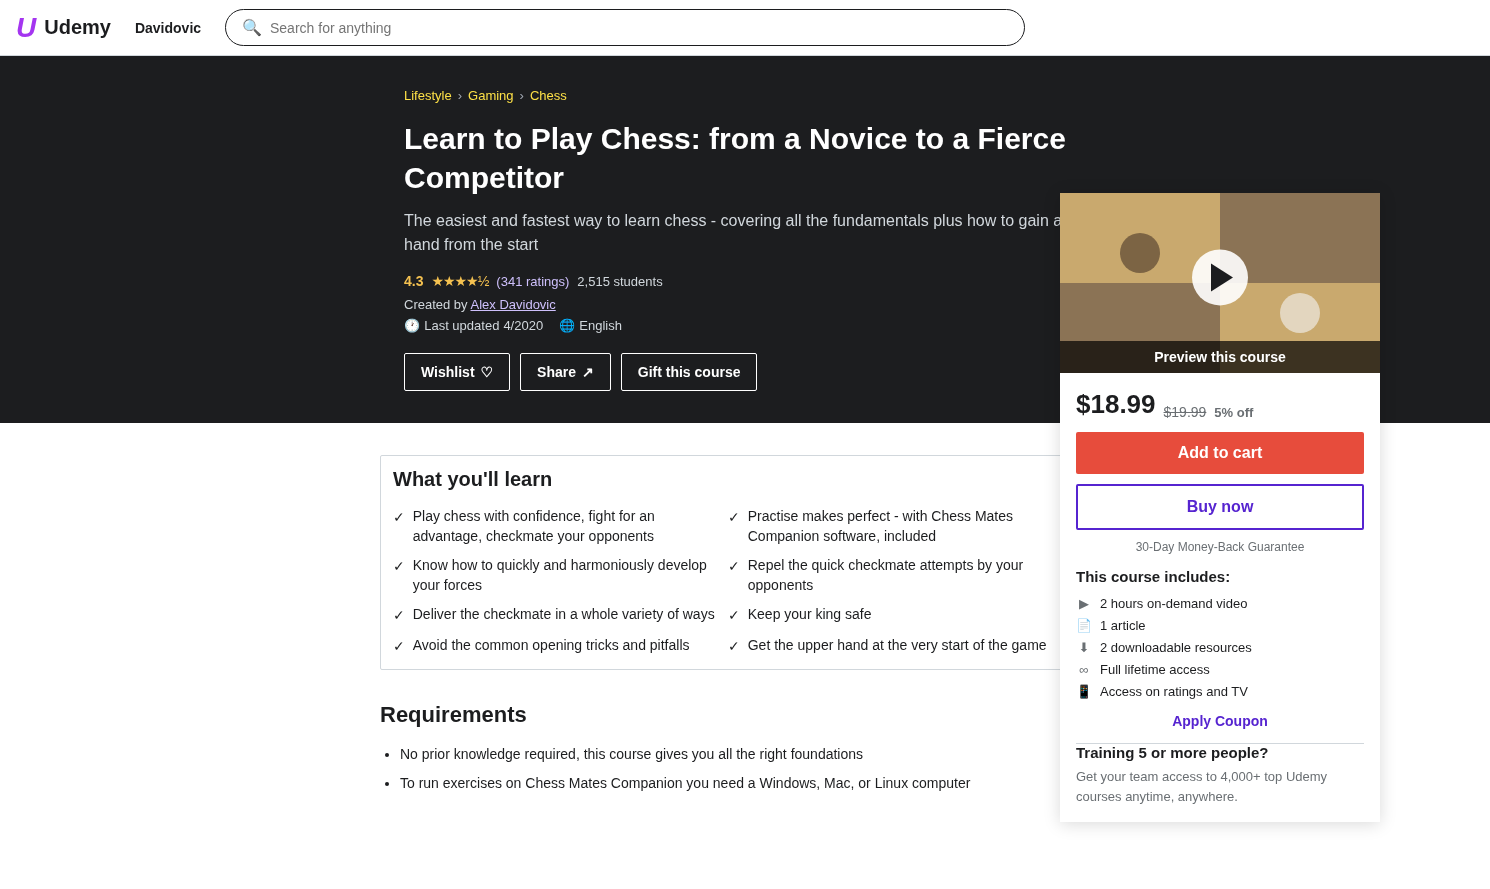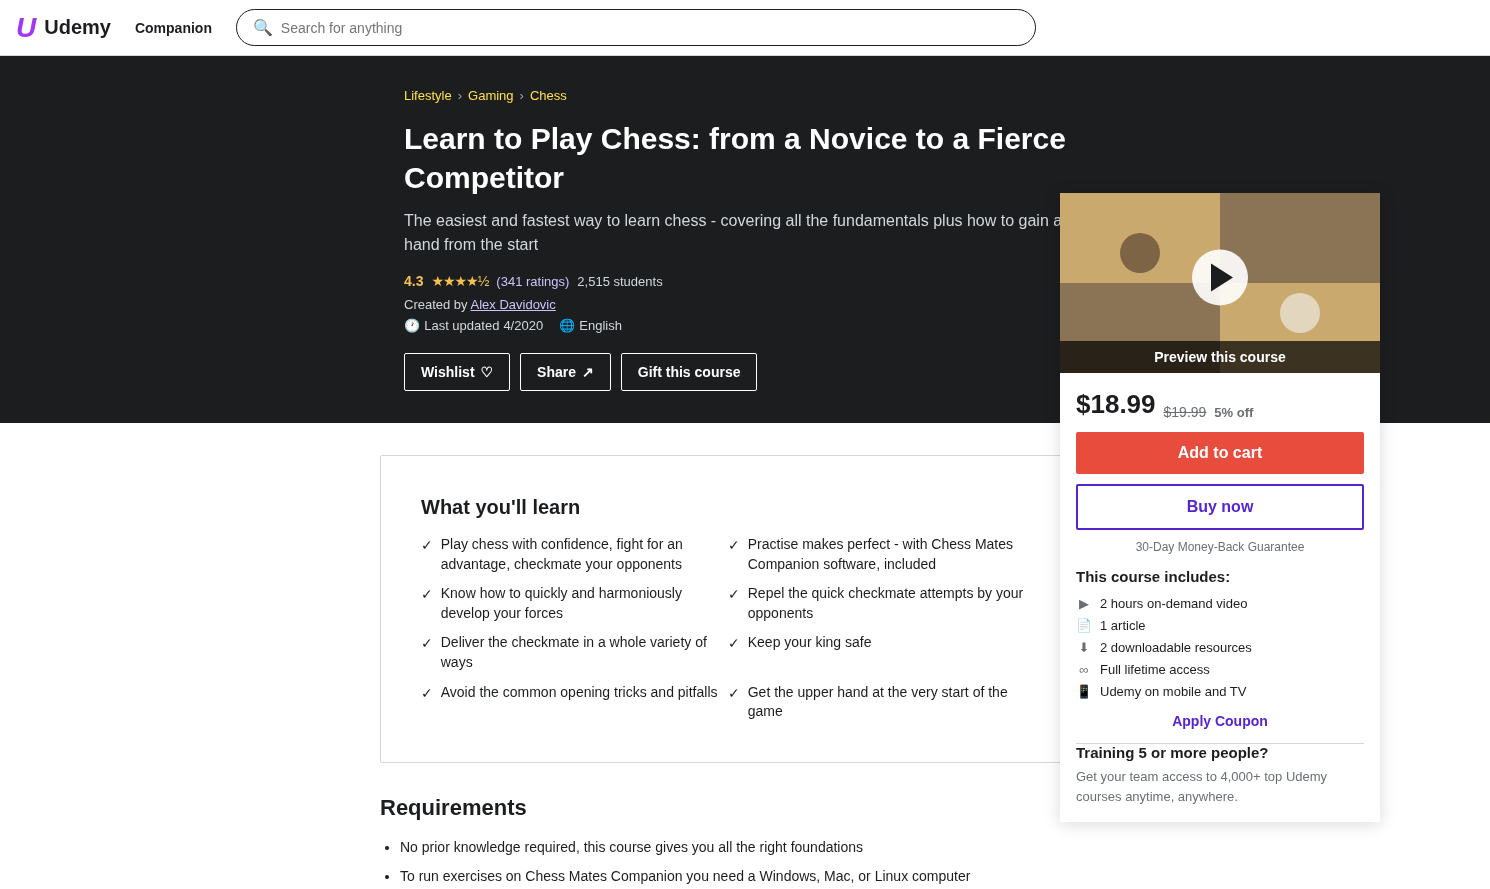--- a/index.html
+++ b/index.html
@@ -97,40 +97,40 @@
     .includes-title { font-size: 15px; font-weight: 700; margin-bottom: 10px; }
     .includes-list { list-style: none; display: flex; flex-direction: column; gap: 6px; margin-bottom: 14px; }
     .includes-list li { display: flex; align-items: center; gap: 8px; font-size: 13px; color: #1c1d1f; }
     .icon-sm { width: 16px; height: 16px; display: flex; align-items: center; justify-content: center; font-size: 13px; color: #6a6f73; }
     .apply-coupon { color: #5624d0; font-size: 14px; font-weight: 600; cursor: pointer; text-decoration: none; display: block; text-align: center; margin-bottom: 14px; }
     .training-box { border-top: 1px solid #d1d7dc; padding-top: 0; }
     .training-title { font-size: 15px; font-weight: 700; margin-bottom: 6px; }
     .training-text { font-size: 13px; color: #6a6f73; line-height: 1.5; }
 
     
-    .learn-box { border: 1px solid #d1d7dc; padding: 40px; margin-bottom: 32px; border-radius: 2px; }
+    .learn-box { border: 1px solid #d1d7dc; padding: 12px; margin-bottom: 32px; border-radius: 2px; }
     .section-title { font-size: 20px; font-weight: 700; margin-bottom: 16px; }
     .learn-grid { display: grid; grid-template-columns: 1fr 1fr; gap: 10px; }
     .learn-item { display: flex; align-items: flex-start; gap: 8px; font-size: 14px; line-height: 1.4; }
     .check-icon { color: #1c1d1f; font-size: 14px; flex-shrink: 0; margin-top: 1px; }
 
     
     .req-section { margin-bottom: 24px; }
     .req-section .section-title { font-size: 22px; }
     .req-list { list-style: disc; padding-left: 20px; display: flex; flex-direction: column; gap: 8px; font-size: 14px; line-height: 1.5; }
   </style>
 </head>
 <body>
 
 <header class="header">
   <div class="logo-area">
     <span class="logo-u">U</span>
     <span class="logo-text">Udemy</span>
   </div>
-  <span class="categories-btn">Companion</span>
+  <span class="categories-btn">Davidovic</span>
   <div class="search-bar">
     <span class="search-icon">🔍</span>
     <input type="text" placeholder="Search for anything" style="">
   </div>
 </header>
 
 <div class="hero">
   <div class="hero-inner">
     <div class="breadcrumb">
       <a href="#">Lifestyle</a>
@@ -220,21 +220,21 @@
         <li>
           <span class="icon-sm">⬇</span>
           <span>2 downloadable resources</span>
         </li>
         <li>
           <span class="icon-sm">∞</span>
           <span>Full lifetime access</span>
         </li>
         <li>
           <span class="icon-sm">📱</span>
-          <span>Udemy on mobile and TV</span>
+          <span>Access on ratings and TV</span>
         </li>
       </ul>
       <a class="apply-coupon">Apply Coupon</a>
       <div class="training-box">
         <div class="training-title">Training 5 or more people?</div>
         <div class="training-text">Get your team access to 4,000+ top Udemy courses anytime, anywhere.</div>
       </div>
     </div>
   </div>
 

